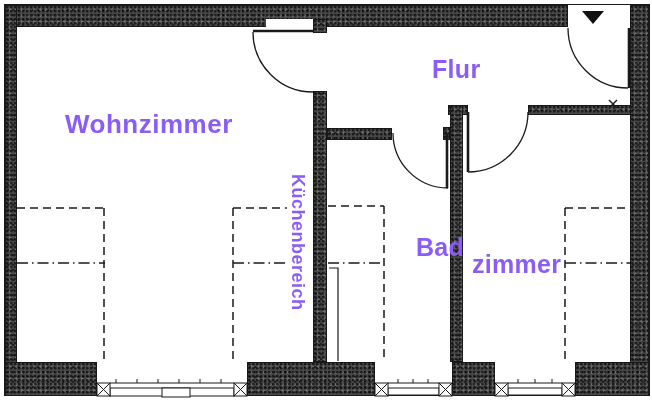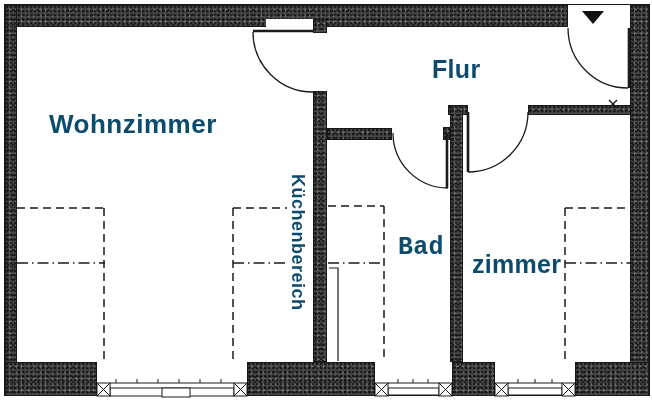--- a/index.html
+++ b/index.html
@@ -12,21 +12,21 @@
     background-image:
       radial-gradient(circle at 30% 30%, rgba(0,0,0,.6) 1px, transparent 1.7px),
       radial-gradient(circle at 70% 60%, rgba(255,255,255,.22) 1px, transparent 1.8px),
       radial-gradient(circle at 45% 80%, rgba(0,0,0,.5) 1px, transparent 1.5px);
     background-size:4px 4px,6px 6px,5px 5px;
     border:1px solid #181818;
   }
   .opening{position:absolute;background:#ffffff;}
   .opening.jambs{border-top:1px solid #1a1a1a;border-bottom:1px solid #1a1a1a;box-sizing:border-box;}
   .room-label{
-    position:absolute;color:#0c4a6e;font-weight:bold;font-size:25px;line-height:1.1;
+    position:absolute;color:#8b5cf6;font-weight:bold;font-size:25px;line-height:1.1;
     white-space:nowrap;letter-spacing:.3px;
   }
   .room-label.big{font-size:26px;letter-spacing:.5px;}
   .vertical{
     writing-mode:vertical-rl;font-size:18px;letter-spacing:.5px;line-height:1.15;
   }
   .schlaf{line-height:30px;}
   svg.overlay{position:absolute;left:0;top:0;pointer-events:none;}
 </style>
 </head>
@@ -46,24 +46,24 @@
 
   <div class="wall" style="left:313px;top:19px;width:14px;height:343px;"></div>
   <div class="opening jambs" style="left:313px;top:32px;width:14px;height:60px;"></div>
 
   <div class="wall" style="left:327px;top:128px;width:65px;height:12px;"></div>
   <div class="wall" style="left:443px;top:127px;width:7px;height:13px;"></div>
   <div class="wall" style="left:448px;top:105px;width:20px;height:10px;"></div>
   <div class="wall" style="left:450px;top:105px;width:13px;height:257px;"></div>
   <div class="wall" style="left:528px;top:105px;width:103px;height:10px;"></div>
 
-  <div class="room-label big" style="left:49px;top:110px;">Wohnzimmer</div>
+  <div class="room-label big" style="left:65px;top:110px;">Wohnzimmer</div>
   <div class="room-label" style="left:432px;top:56px;">Flur</div>
   <div class="room-label vertical" style="left:287px;top:174px;">Küchenbereich</div>
-  <div class="room-label" style="left:398px;top:234px;font-family:Liberation Mono, monospace;">Bad</div>
+  <div class="room-label" style="left:416px;top:234px;">Bad</div>
   <div class="room-label schlaf" style="left:472px;top:219px;">
     <br>
     <span>zimmer</span>
   </div>
 
   <svg class="overlay" width="652" height="400" viewBox="0 0 652 400">
     <rect x="4.5" y="4.5" width="645" height="391" fill="none" stroke="#1a1a1a" stroke-width="1"></rect>
 
     <g stroke="#1a1a1a" fill="none">
       <line x1="253" y1="31" x2="313" y2="31" stroke-width="2.6"></line>

